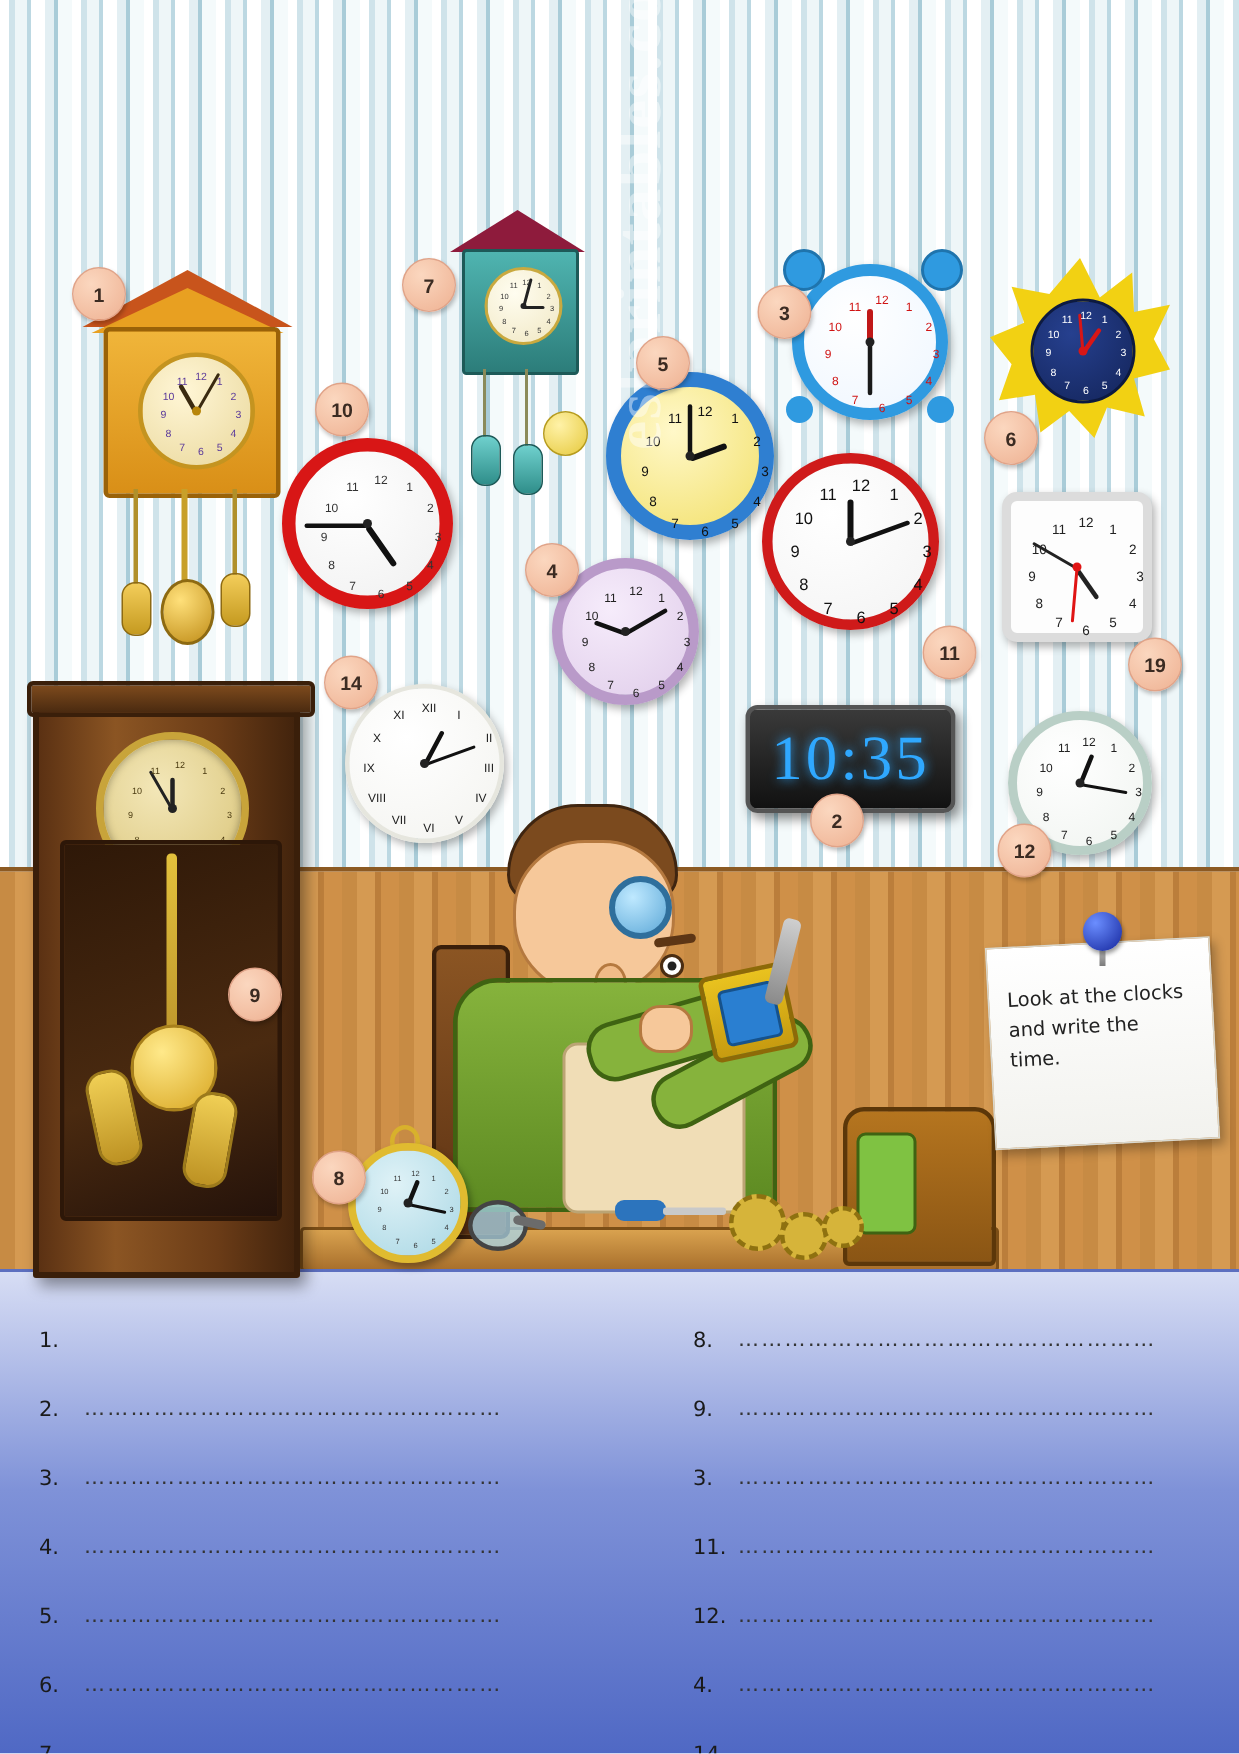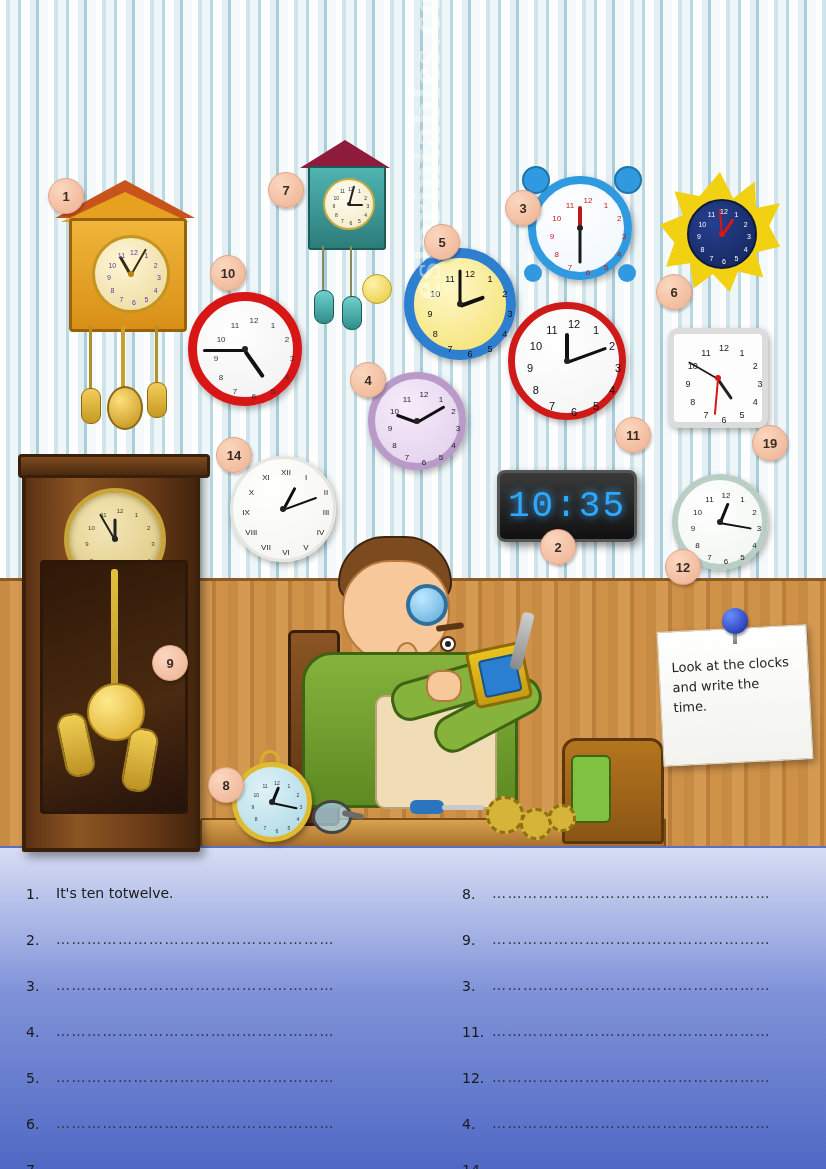--- a/index.html
+++ b/index.html
@@ -100,22 +100,22 @@
   
   .digital{
     position:absolute;left:497px;top:470px;width:134px;height:66px;
     background:linear-gradient(#3a3a3a,#111);
     border:3px solid #555;border-radius:8px;
     box-shadow:3px 4px 8px rgba(0,0,0,.45);
     display:flex;align-items:center;justify-content:center;
     z-index:25;
   }
   .digital span{
-    font-family:Liberation Mono, monospace;
-    font-size:36px;letter-spacing:2px;color:#2fa8ff;
+    font-family:Liberation Serif, serif;
+    font-size:42px;letter-spacing:2px;color:#2fa8ff;
     text-shadow:0 0 8px #2fa8ff;
   }
   
   .grandfather{
     position:absolute;left:22px;top:464px;width:170px;height:380px;
     background:linear-gradient(90deg,#5b3113,#8b5523 30%,#6b3c17 70%,#43240d);
     border:4px solid #3a1f0a;border-radius:6px 6px 2px 2px;
     z-index:22;
     box-shadow:4px 5px 10px rgba(0,0,0,.4);
   }
@@ -763,21 +763,20 @@
   <div class="badge" style="left:540px;top:529px;">2</div>
   <div class="badge" style="left:665px;top:549px;">12</div>
   <div class="badge" style="left:152px;top:645px;">9</div>
   <div class="badge" style="left:208px;top:767px;">8</div>
 
   <div class="answers">
 
     <div class="col left">
       <div class="ansrow">
         <div class="ansnum">1.</div>
-        <div class="anstext">It's ten totwelve.</div>
       </div>
       <div class="ansrow">
         <div class="ansnum">2.</div>
         <div class="anstext dots">………………………………………………</div>
       </div>
       <div class="ansrow">
         <div class="ansnum">3.</div>
         <div class="anstext dots">………………………………………………</div>
       </div>
       <div class="ansrow">

